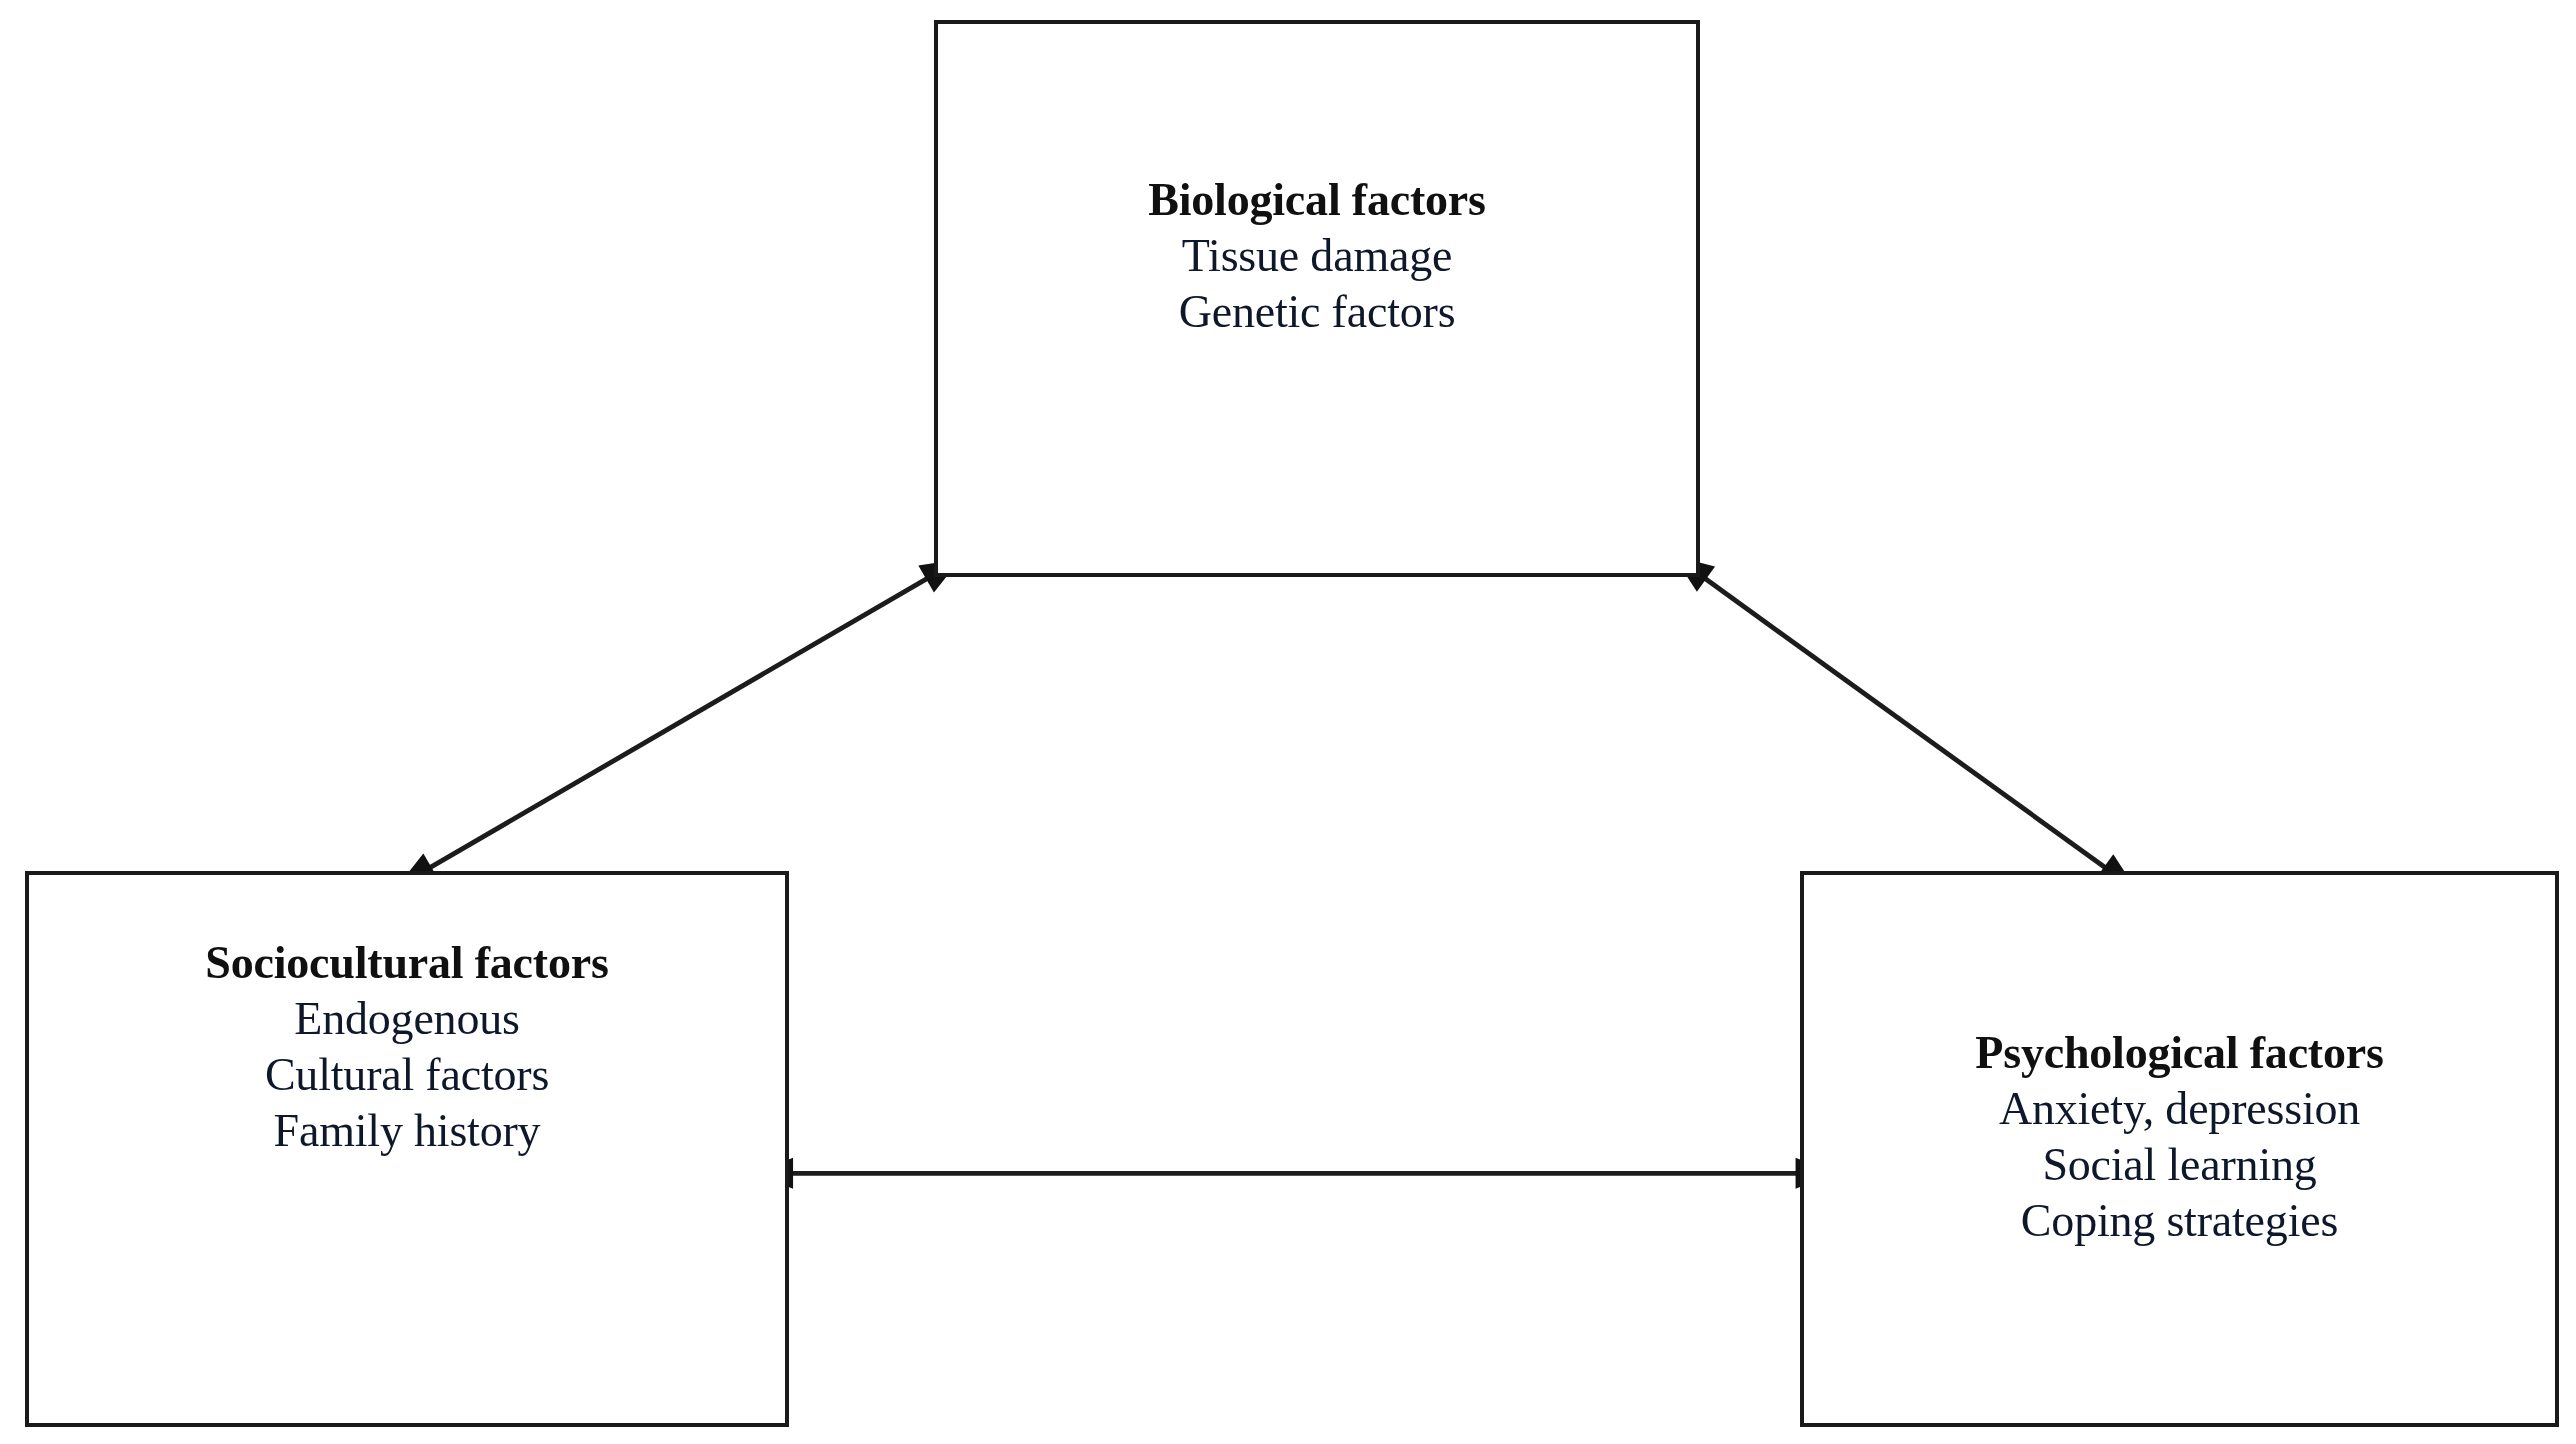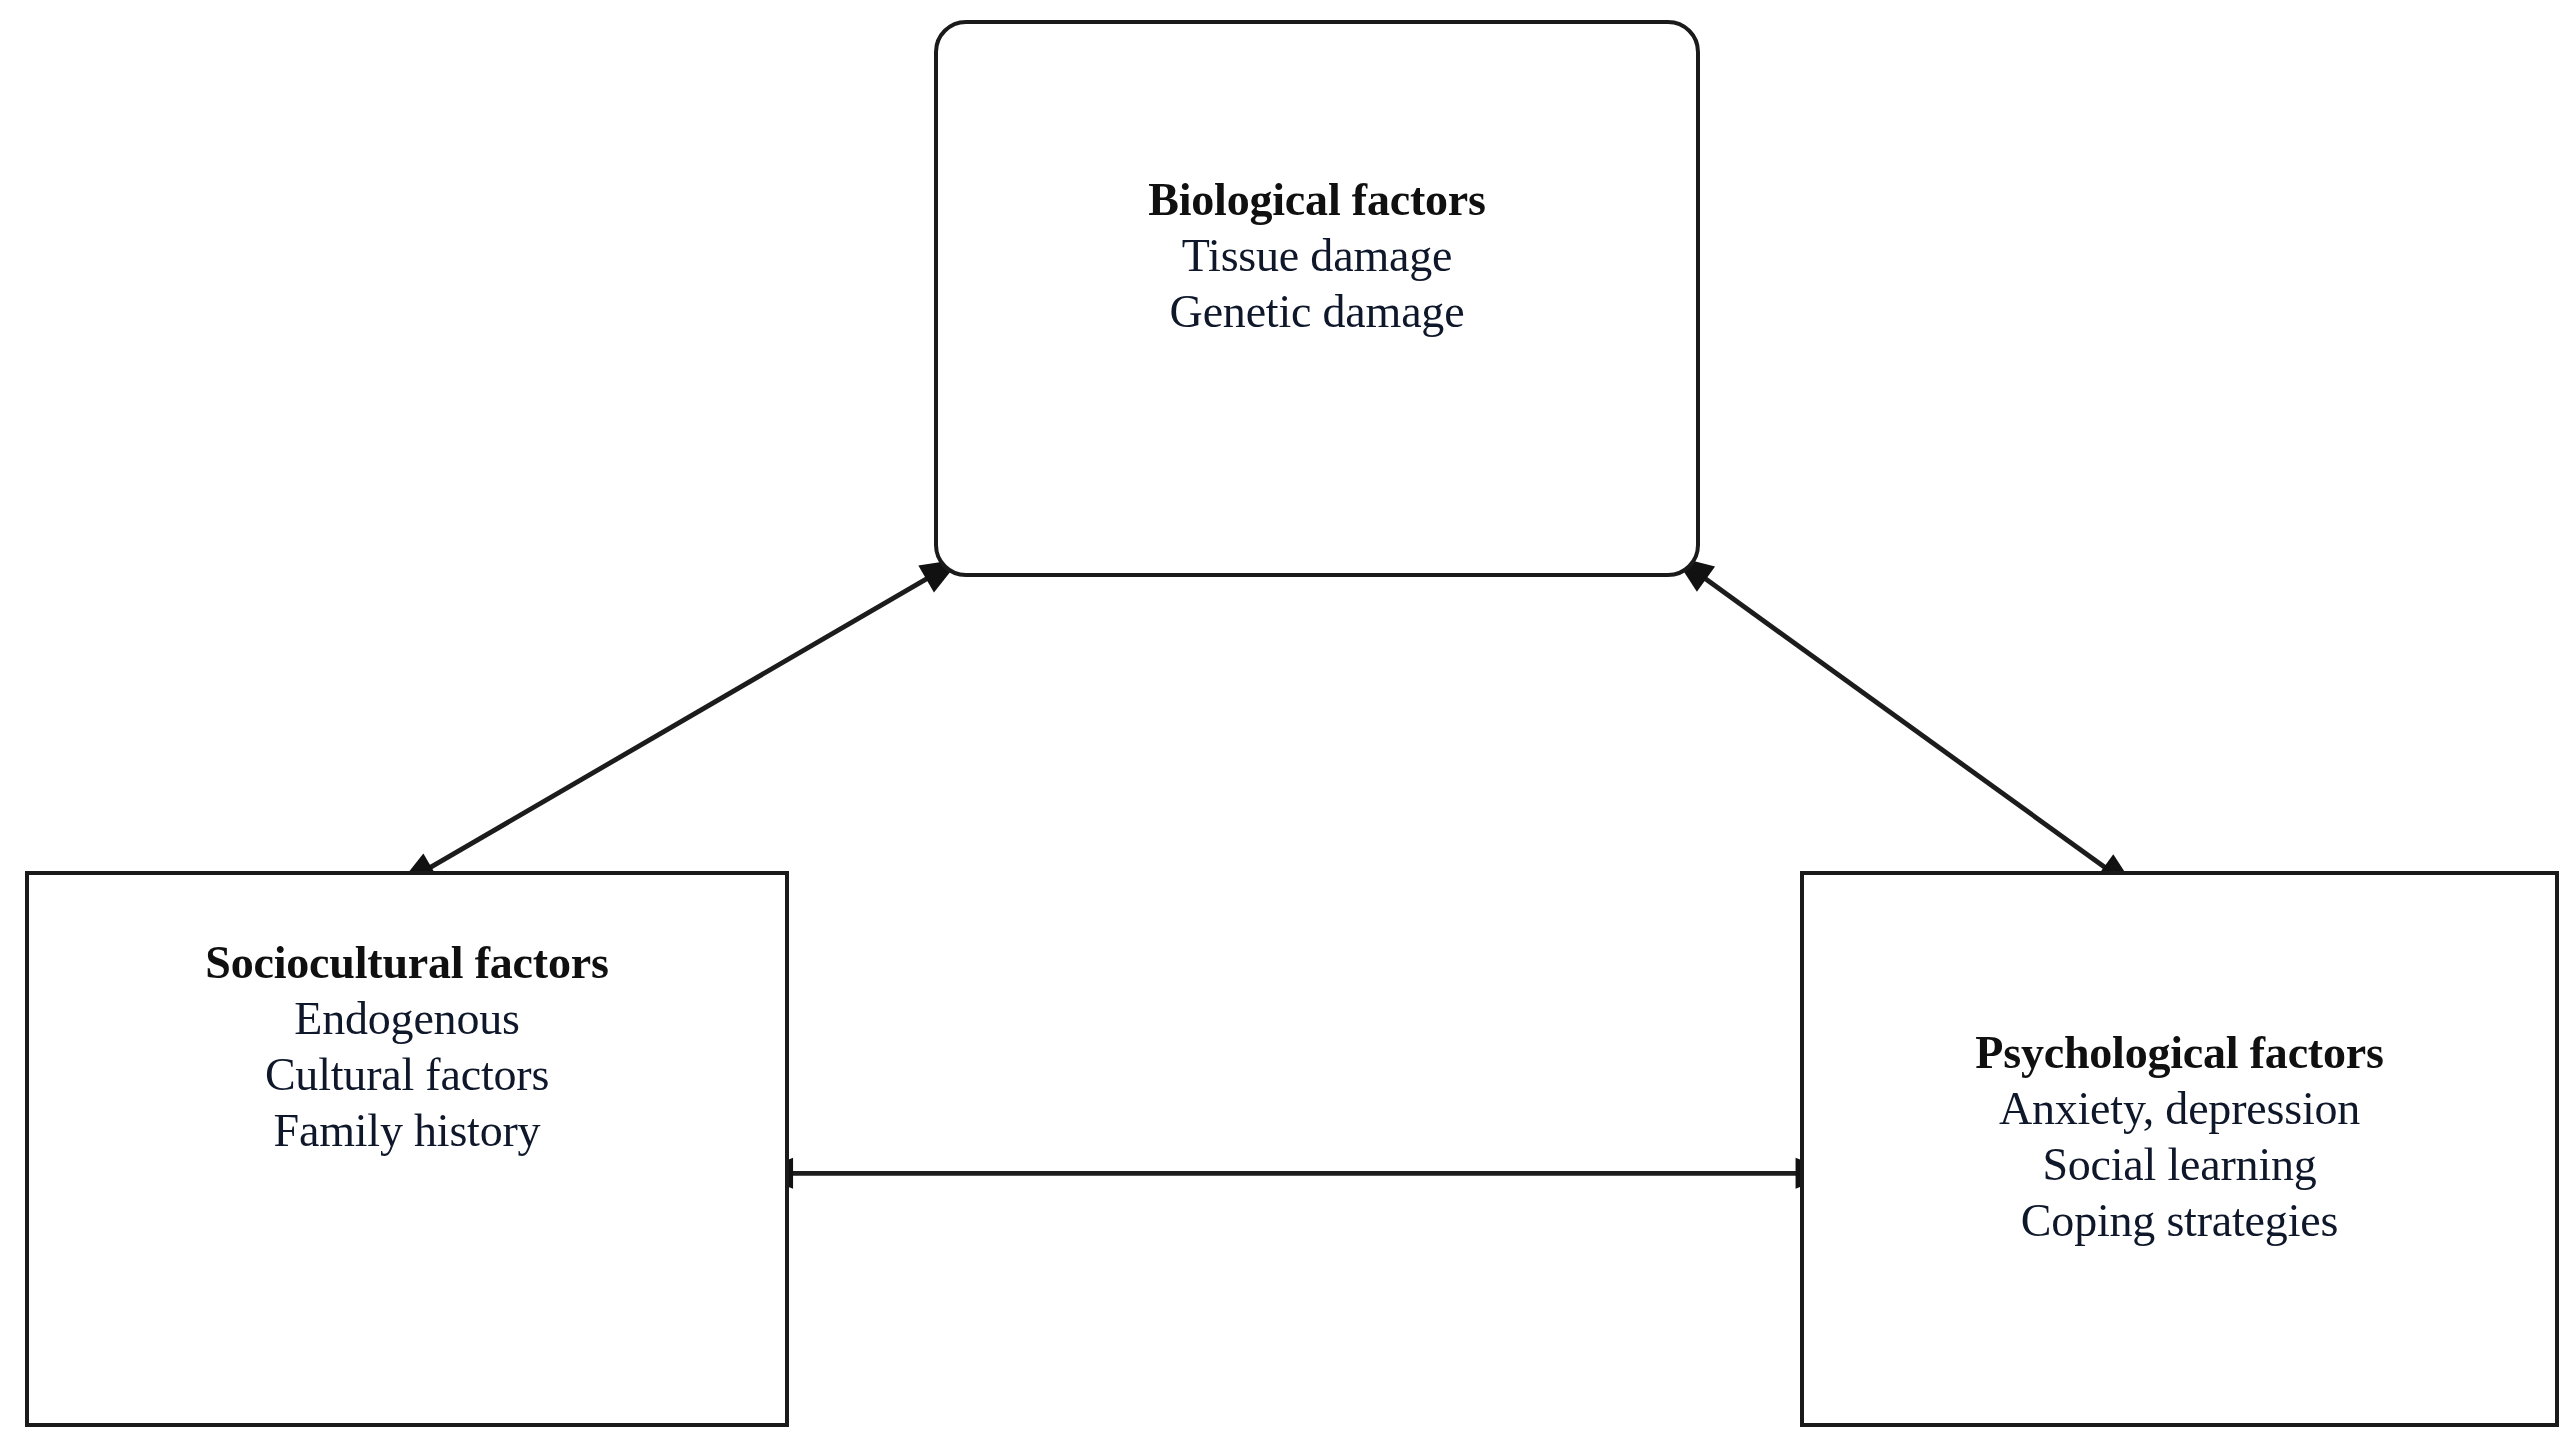--- a/index.html
+++ b/index.html
@@ -50,21 +50,20 @@
     letter-spacing: -0.2px;
   }
 
   
   #box-biological {
     left: 934px;
     top: 20.4px;
     width: 766px;
     height: 557px;
     padding-top: 148px;
-    border-radius: 32px;
   }
   #box-sociocultural {
     left: 25px;
     top: 871px;
     width: 764px;
     height: 556px;
     padding-top: 60px;
   }
   #box-psychological {
     left: 1800px;
@@ -98,21 +97,21 @@
     </g>
 
     <g>
       <line x1="816" y1="1210" x2="1854" y2="1210" stroke="#1c1c1c" stroke-width="5" marker-start="url(#head-start)" marker-end="url(#head-end)"></line>
     </g>
   </svg>
 
   <div class="node-box" id="box-biological">
     <div class="node-title">Biological factors</div>
     <div class="node-line">Tissue damage</div>
-    <div class="node-line">Genetic damage</div>
+    <div class="node-line">Genetic factors</div>
   </div>
 
   <div class="node-box" id="box-sociocultural">
     <div class="node-title">Sociocultural factors</div>
     <div class="node-line">Endogenous</div>
     <div class="node-line">Cultural factors</div>
     <div class="node-line">Family history</div>
   </div>
 
   <div class="node-box" id="box-psychological">

